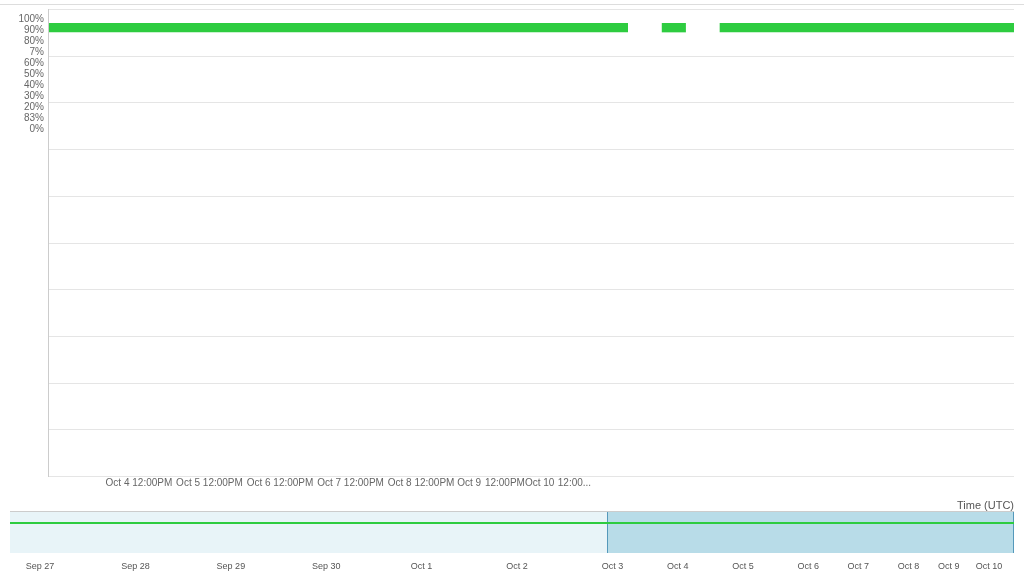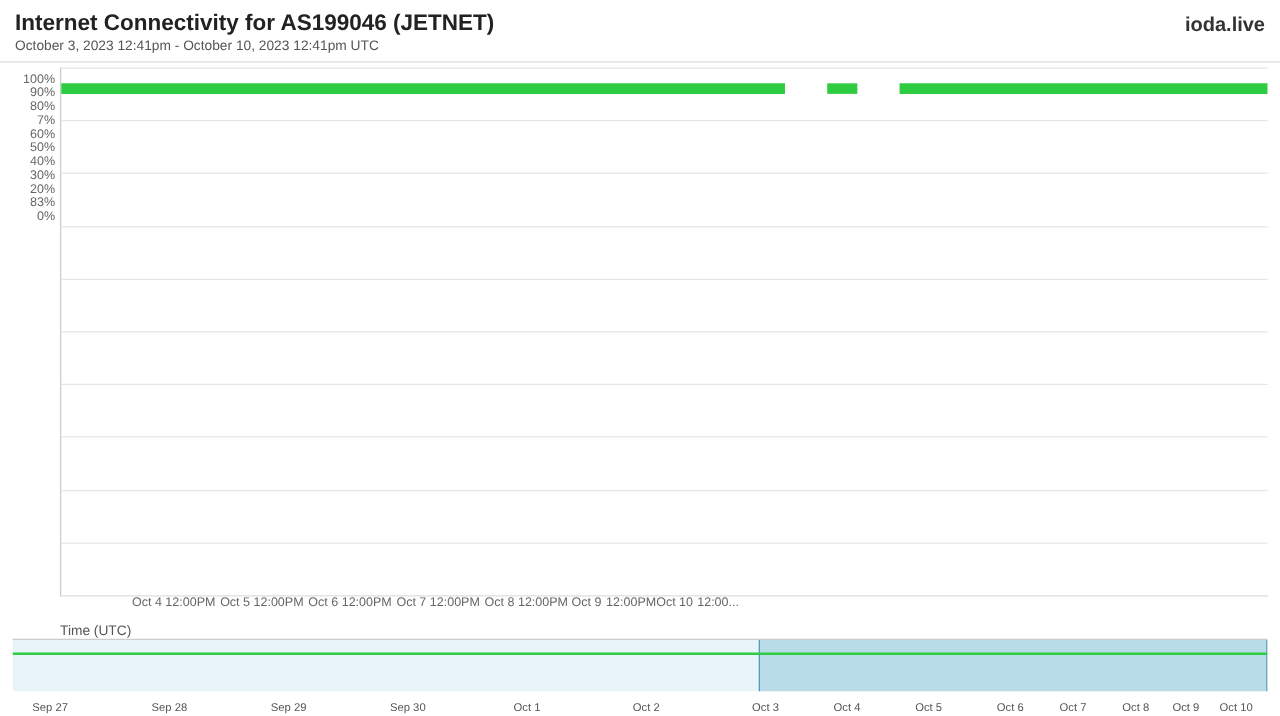--- a/index.html
+++ b/index.html
@@ -94,21 +94,21 @@
       height: 20px;
       font-size: 10px;
       color: #666;
     }
     .x-tick {
       position: absolute;
       transform: translateX(-50%);
       white-space: nowrap;
     }
     .x-axis-label {
-      text-align: left;
+      text-align: right;
       font-size: 11px;
       color: #555;
       margin-top: 2px;
     }
     .mini-chart-section {
       height: 62px;
       border-top: 1px solid #ccc;
       margin: 0 10px;
       position: relative;
       overflow: hidden;
@@ -176,27 +176,20 @@
       width: 100%;
       height: 100%;
       overflow: visible;
       pointer-events: none;
     }
   </style>
 </head>
 <body>
 
 <div class="page-wrapper">
-  <div class="header">
-    <div class="header-left">
-      <h1>Internet Connectivity for AS199046 (JETNET)</h1>
-      <div class="subtitle">October 3, 2023 12:41pm - October 10, 2023 12:41pm UTC</div>
-    </div>
-    <div class="header-right">ioda.live</div>
-  </div>
 
   <hr class="divider">
 
   <div class="chart-section">
     <div class="main-chart-area">
 
       <div class="y-axis" id="y-axis-container">
           <div class="y-axis-label">100%</div>
           <div class="y-axis-label">90%</div>
           <div class="y-axis-label">80%</div>

